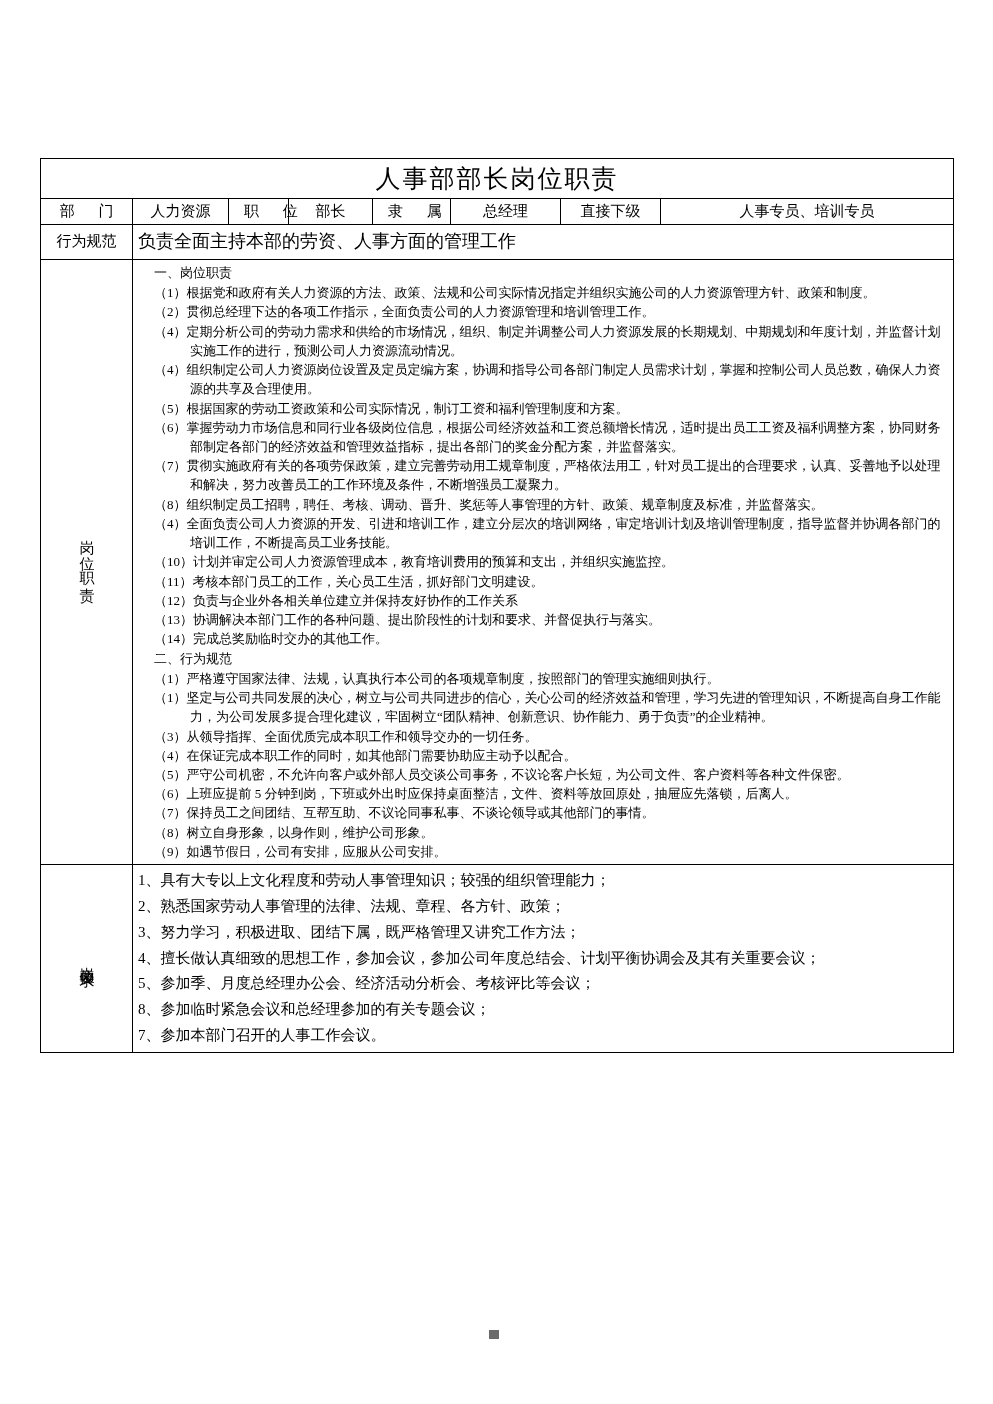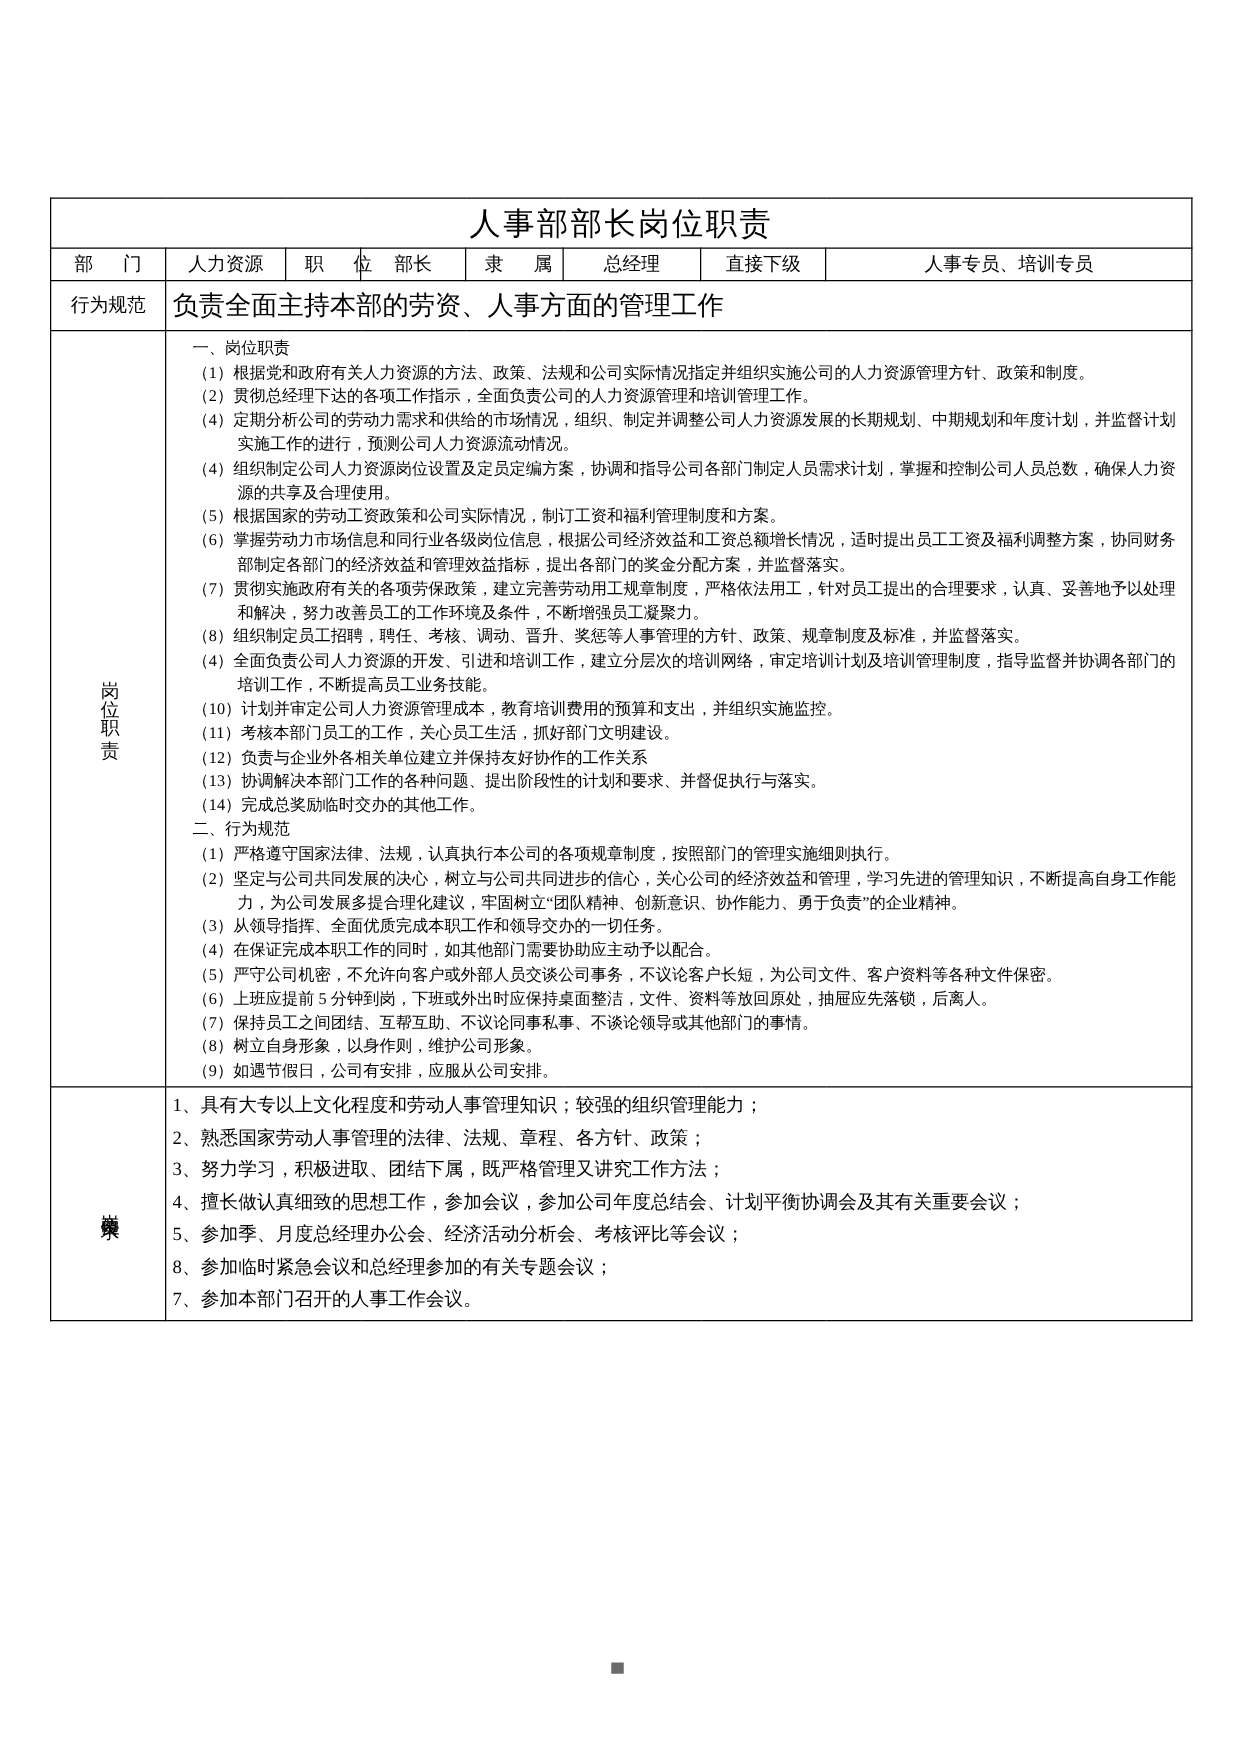--- a/index.html
+++ b/index.html
@@ -51,21 +51,21 @@
     text-align: center;
     font-size: 15px;
     white-space: nowrap;
   }
   .row-label {
     text-align: center;
     font-size: 15px;
     white-space: nowrap;
   }
   .row-content {
-    font-size: 21px;
+    font-size: 18px;
     line-height: 1.55;
     text-align: left;
   }
   .vlabel {
     text-align: center;
     vertical-align: middle;
     font-size: 15px;
   }
   .vlabel .vtext {
     writing-mode: vertical-rl;
@@ -164,21 +164,21 @@
           <div class="item hang">（7）贯彻实施政府有关的各项劳保政策，建立完善劳动用工规章制度，严格依法用工，针对员工提出的合理要求，认真、妥善地予以处理和解决，努力改善员工的工作环境及条件，不断增强员工凝聚力。</div>
           <div class="item hang">（8）组织制定员工招聘，聘任、考核、调动、晋升、奖惩等人事管理的方针、政策、规章制度及标准，并监督落实。</div>
           <div class="item hang">（4）全面负责公司人力资源的开发、引进和培训工作，建立分层次的培训网络，审定培训计划及培训管理制度，指导监督并协调各部门的培训工作，不断提高员工业务技能。</div>
           <div class="item hang2">（10）计划并审定公司人力资源管理成本，教育培训费用的预算和支出，并组织实施监控。</div>
           <div class="item hang2">（11）考核本部门员工的工作，关心员工生活，抓好部门文明建设。</div>
           <div class="item hang2">（12）负责与企业外各相关单位建立并保持友好协作的工作关系</div>
           <div class="item hang2">（13）协调解决本部门工作的各种问题、提出阶段性的计划和要求、并督促执行与落实。</div>
           <div class="item hang2">（14）完成总奖励临时交办的其他工作。</div>
           <div class="sec-head">二、行为规范</div>
           <div class="item hang">（1）严格遵守国家法律、法规，认真执行本公司的各项规章制度，按照部门的管理实施细则执行。</div>
-          <div class="item hang">（2）坚定与公司共同发展的决心，树立与公司共同进步的信心，关心公司的经济效益和管理，学习先进的管理知识，不断提高自身工作能力，为公司发展多提合理化建议，牢固树立“团队精神、创新意识、协作能力、勇于负责”的企业精神。</div>
+          <div class="item hang">（1）坚定与公司共同发展的决心，树立与公司共同进步的信心，关心公司的经济效益和管理，学习先进的管理知识，不断提高自身工作能力，为公司发展多提合理化建议，牢固树立“团队精神、创新意识、协作能力、勇于负责”的企业精神。</div>
           <div class="item hang">（3）从领导指挥、全面优质完成本职工作和领导交办的一切任务。</div>
           <div class="item hang">（4）在保证完成本职工作的同时，如其他部门需要协助应主动予以配合。</div>
           <div class="item hang">（5）严守公司机密，不允许向客户或外部人员交谈公司事务，不议论客户长短，为公司文件、客户资料等各种文件保密。</div>
           <div class="item hang">（6）上班应提前 5 分钟到岗，下班或外出时应保持桌面整洁，文件、资料等放回原处，抽屉应先落锁，后离人。</div>
           <div class="item hang">（7）保持员工之间团结、互帮互助、不议论同事私事、不谈论领导或其他部门的事情。</div>
           <div class="item hang">（8）树立自身形象，以身作则，维护公司形象。</div>
           <div class="item hang">（9）如遇节假日，公司有安排，应服从公司安排。</div>
         </td>
       </tr>
       <tr>

